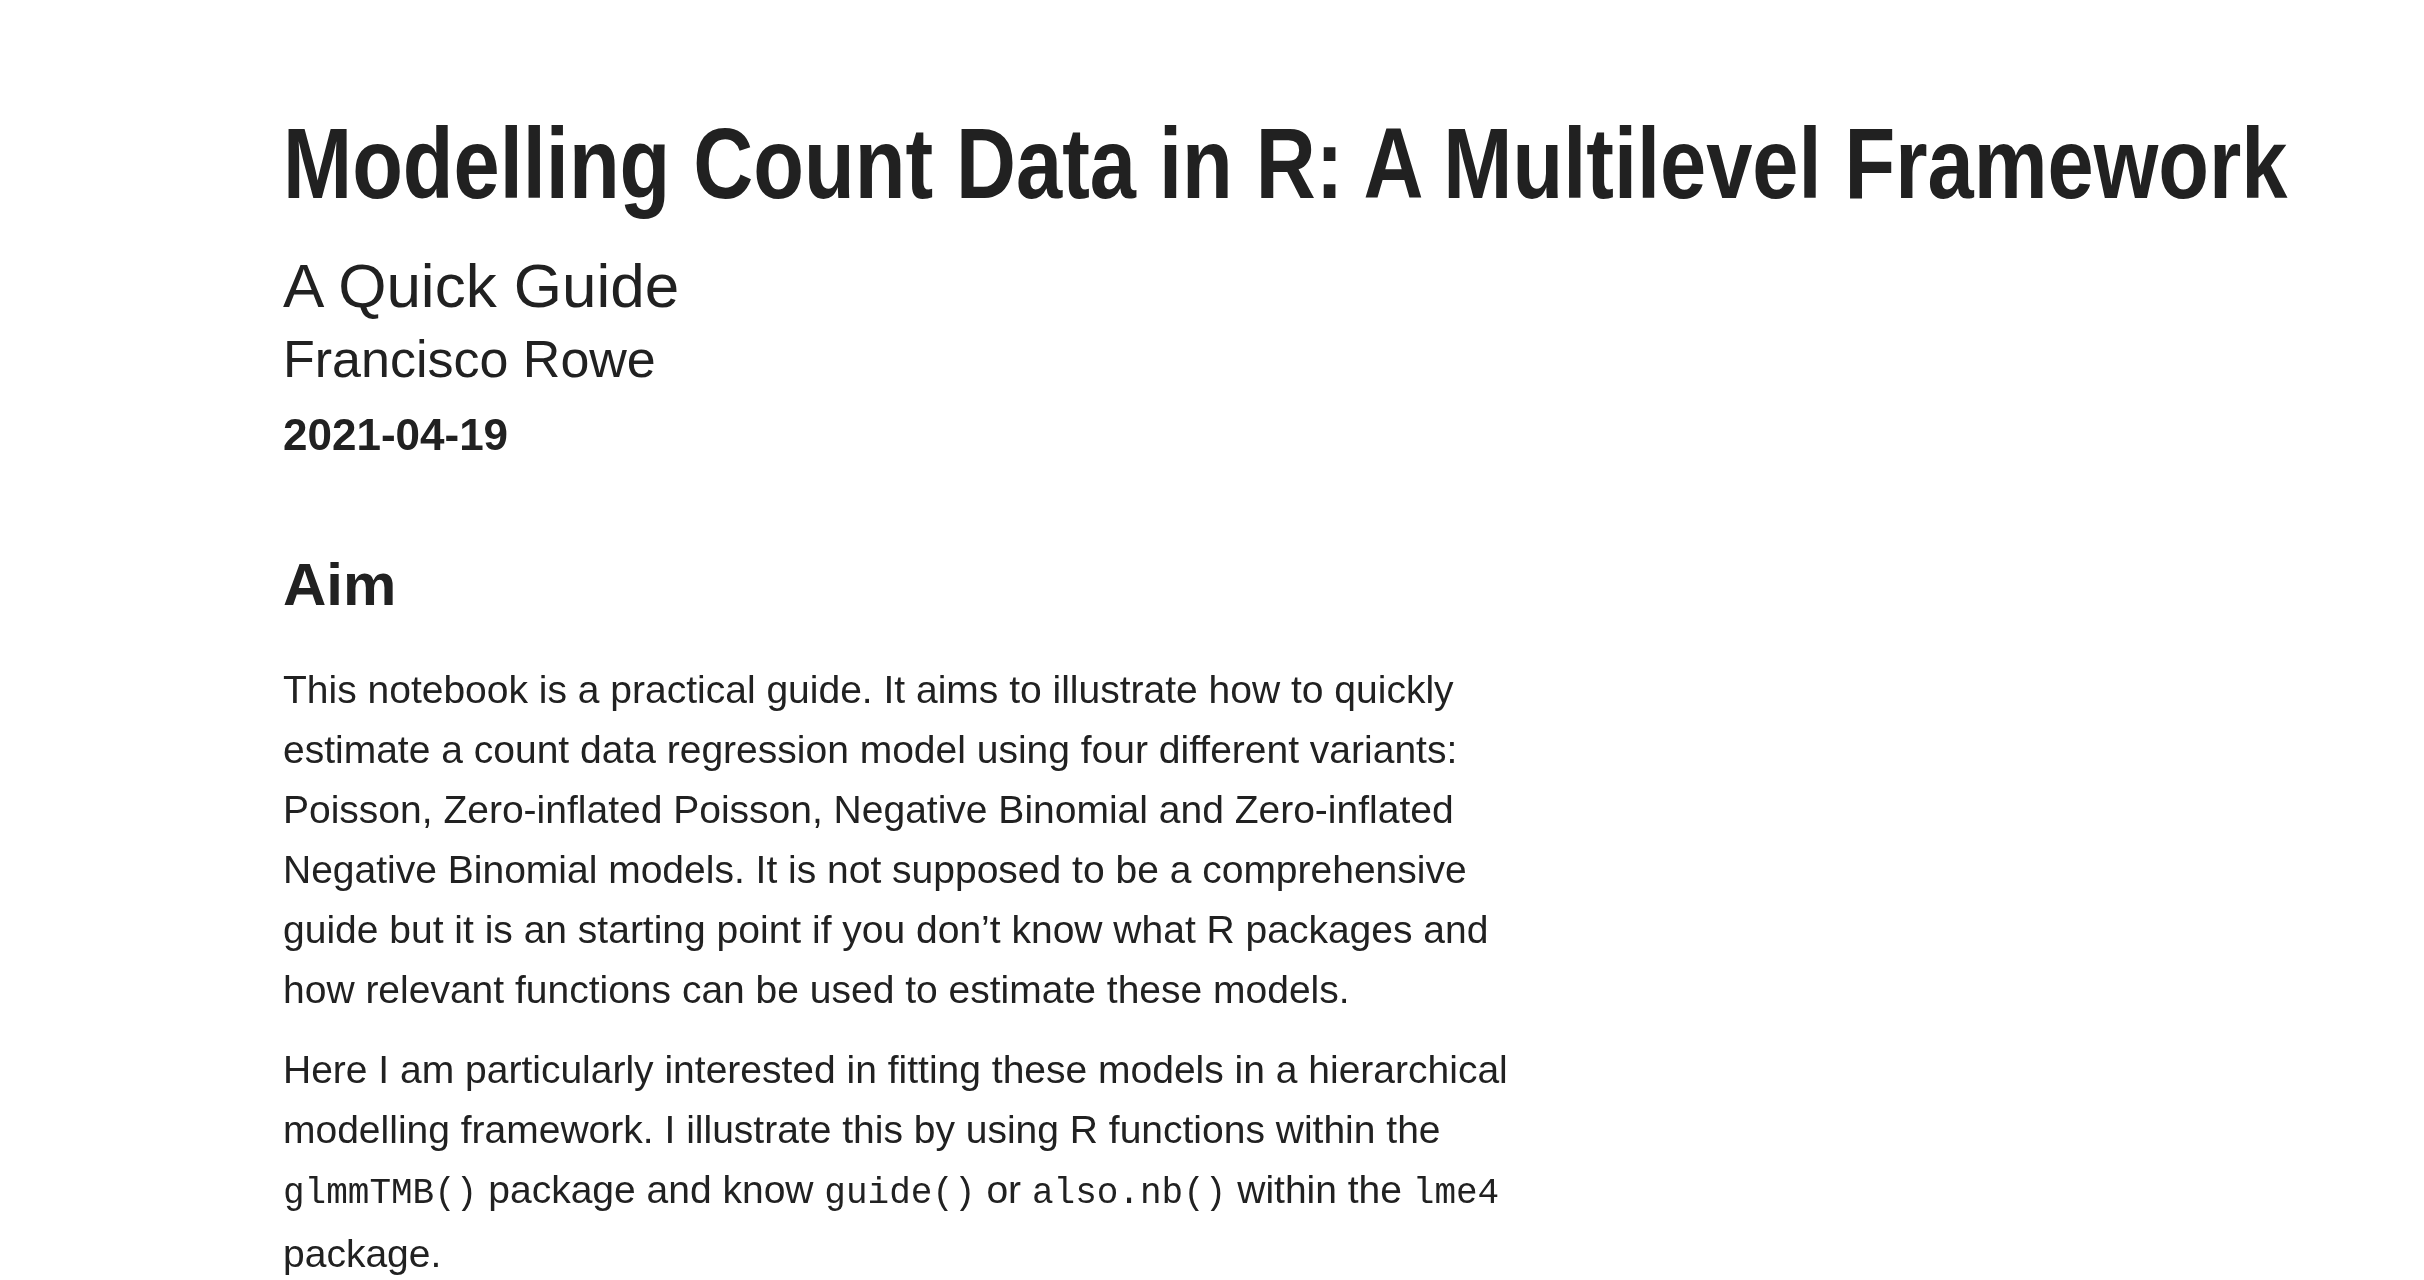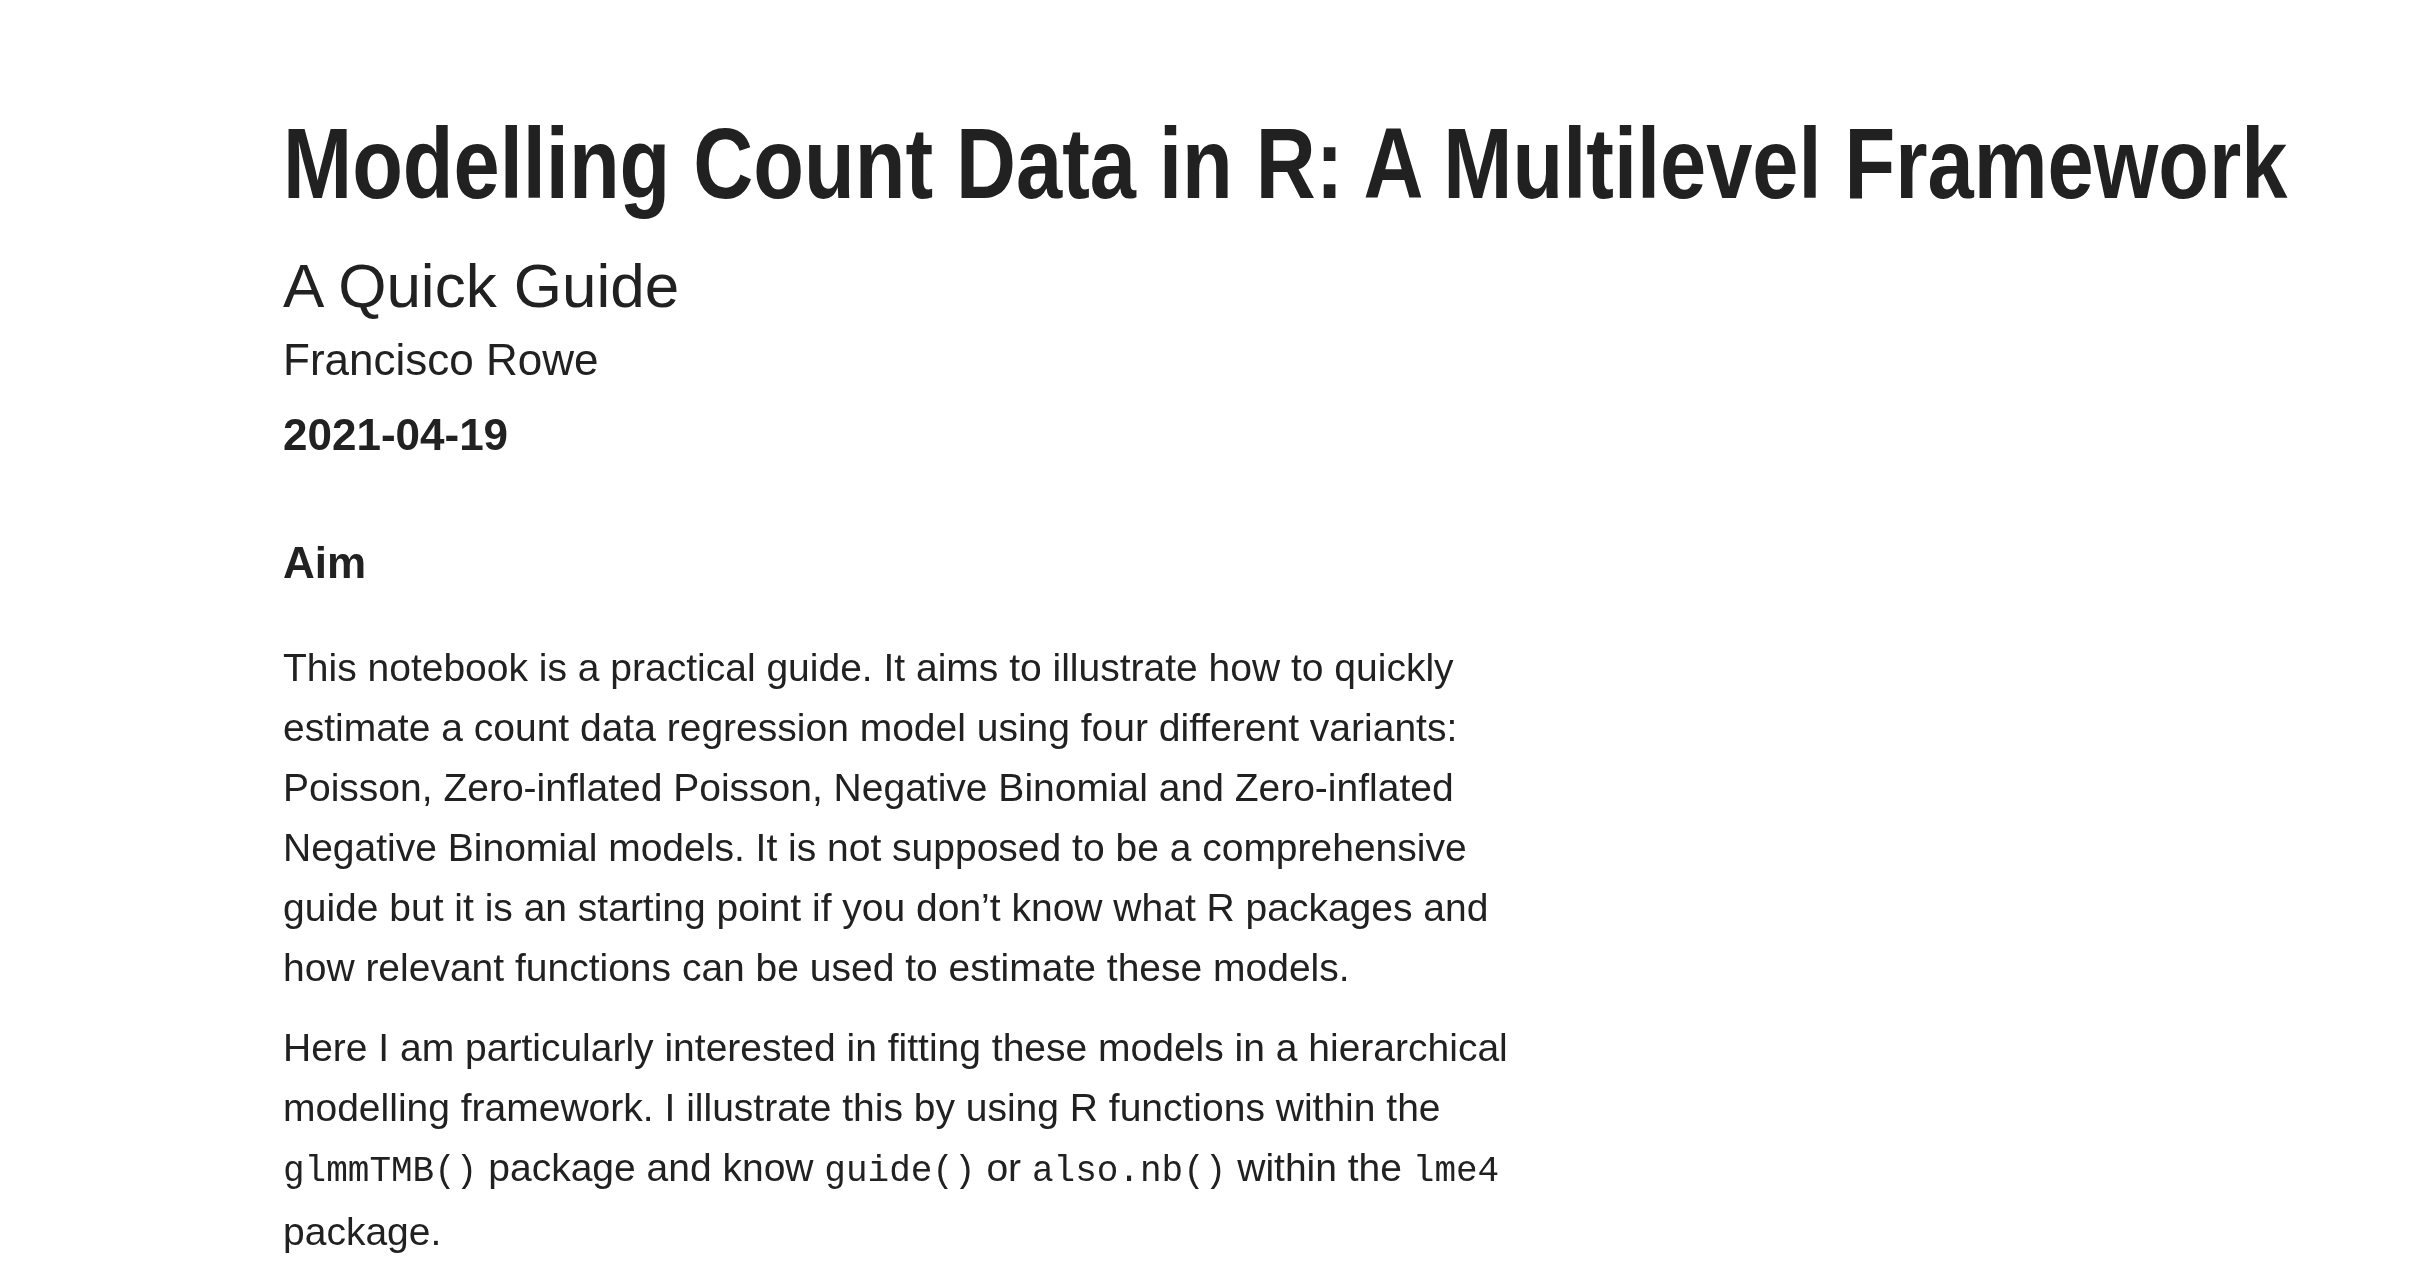--- a/index.html
+++ b/index.html
@@ -26,36 +26,36 @@
     transform: scaleX(0.83);       
     transform-origin: 0 50%;
   }
   .doc-subtitle {
     font-size: 62px;
     line-height: 67px;
     font-weight: 400;
     margin: 29px 0 0 0;
   }
   .doc-author {
-    font-size: 44px;
+    font-size: 52px;
     line-height: 53px;
     font-weight: 400;
     margin: 14px 0 16px 0;
   }
   .doc-date {
     font-size: 44px;
     line-height: 53px;
     font-weight: 700;
     margin: 22px 0 0 0;
   }
   .section-heading {
-    font-size: 44px;
+    font-size: 60px;
     line-height: 79px;
     font-weight: 700;
-    margin: 62px 0 0 0;
+    margin: 84px 0 0 0;
   }
   p.body-par {
     font-size: 39px;
     line-height: 60px;
     font-weight: 400;
     margin: 36px 0 0 0;
     white-space: pre-line;         
   }
   p.body-par + p.body-par {
     margin-top: 20px;

